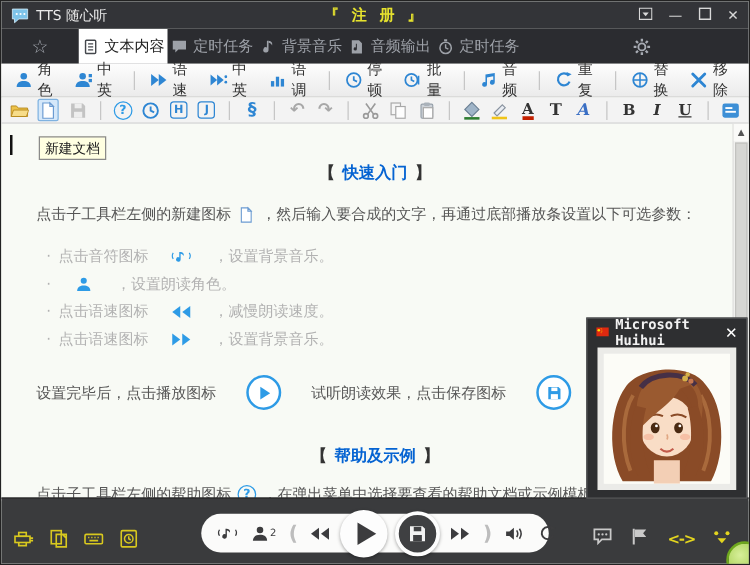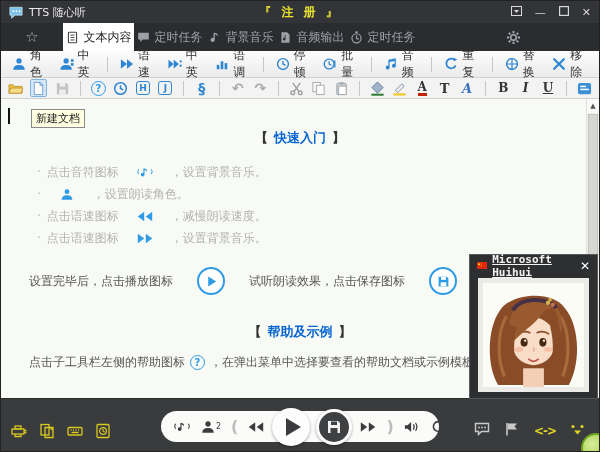--- a/index.html
+++ b/index.html
@@ -60,21 +60,21 @@
   .q-circle { width:15px; height:15px; border:1.5px solid #2e9be6; border-radius:50%; color:#2e9be6; font-size:10px; font-weight:bold; display:inline-flex; align-items:center; justify-content:center; flex:none; }
 
   
   .vscroll { position:absolute; top:0; right:0; width:13px; height:100%; background:#f1f1ef; border-left:1px solid #e0e0de; }
   .vs-up { height:14px; background:#fafaf8; display:flex; align-items:center; justify-content:center; font-size:7px; color:#555; }
   .vs-thumb { position:absolute; top:15px; left:1px; right:1px; bottom:3px; background:#d6d6d3; border:1px solid #c2c2bf; }
 
   
   .popup { position:absolute; left:468px; top:253px; width:129px; height:145px; background:#2e2f31; border:1px solid #57585a; z-index:5; }
   .popup-head { height:21px; display:flex; align-items:center; padding:0 7px; gap:5px; }
-  .popup-title { color:#f2f2f2; font-size:11px; font-weight:bold; font-family:"DejaVu Sans Mono","Liberation Mono",monospace;text-decoration:underline; }
+  .popup-title { color:#f2f2f2; font-size:11px; font-weight:bold; font-family:"DejaVu Sans Mono","Liberation Mono",monospace; }
   .popup-close { margin-left:auto; color:#fff; font-size:12px; font-weight:bold; }
   .avatar-frame { margin:2px 8px; background:#ebebe8; padding:5px; height:114px; }
   .avatar-frame svg { width:100%; height:100%; display:block; background:#fcfcf7; }
 
   
   .bottombar { position:absolute; left:0; right:0; bottom:0; height:53px; background:#3a3b3d; border-top:1px solid #2a2a2a; }
   .bl-tools { position:absolute; left:10px; top:24px; display:flex; gap:12px; }
   .bl-tools svg { width:16px; height:16px; color:#d8c81f; }
   .pill { position:absolute; left:160px; top:12px; width:278px; height:31px; background:#fbfbfa; border-radius:16px; display:flex; align-items:center; padding:0 13px; gap:10px; }
   .pill .pi { color:#3c3c3e; display:flex; align-items:center; }
@@ -363,20 +363,28 @@
         </svg>
       </span>
   </div>
 
   <div class="editor">
     <div class="caret"></div>
     <div class="tooltip">新建文档</div>
 
     <div class="sec-title"><span>【</span><span class="blue">快速入门</span><span>】</span></div>
 
+    <div class="para">
+      <span>点击子工具栏左侧的新建图标</span>
+      <svg class="inline-doc" viewBox="0 0 16 16">
+          <path d="M3.5,1.5 h6 l3,3 v10 h-9 Z" fill="#fff" stroke="#6b9bd2"></path>
+          <path d="M9.5,1.5 v3 h3 Z" fill="#d8e6f4" stroke="#6b9bd2"></path>
+        </svg>
+      <span>，然后输入要合成的文字，再通过底部播放条设置以下可选参数：</span>
+    </div>
 
     <ul class="bullets">
       <li>
         <span class="dot">·</span>
         <span>点击音符图标</span>
         <span class="bi">
             <svg viewBox="0 0 20 14">
               <path d="M2,3 q-2,3 0,6" fill="none" stroke="currentColor" stroke-width="1.2"></path>
               <path d="M8,2 h1.4 V9.6 a2.3,2.3 0 1 1 -1.4,-2.1 Z M9.4,2 c2.6,0.4 3.6,1.8 3,4 c-0.8,-1.4 -1.6,-2 -3,-2.2 Z" fill="currentColor"></path>
               <path d="M18,3 q2,3 0,6" fill="none" stroke="currentColor" stroke-width="1.2"></path>

